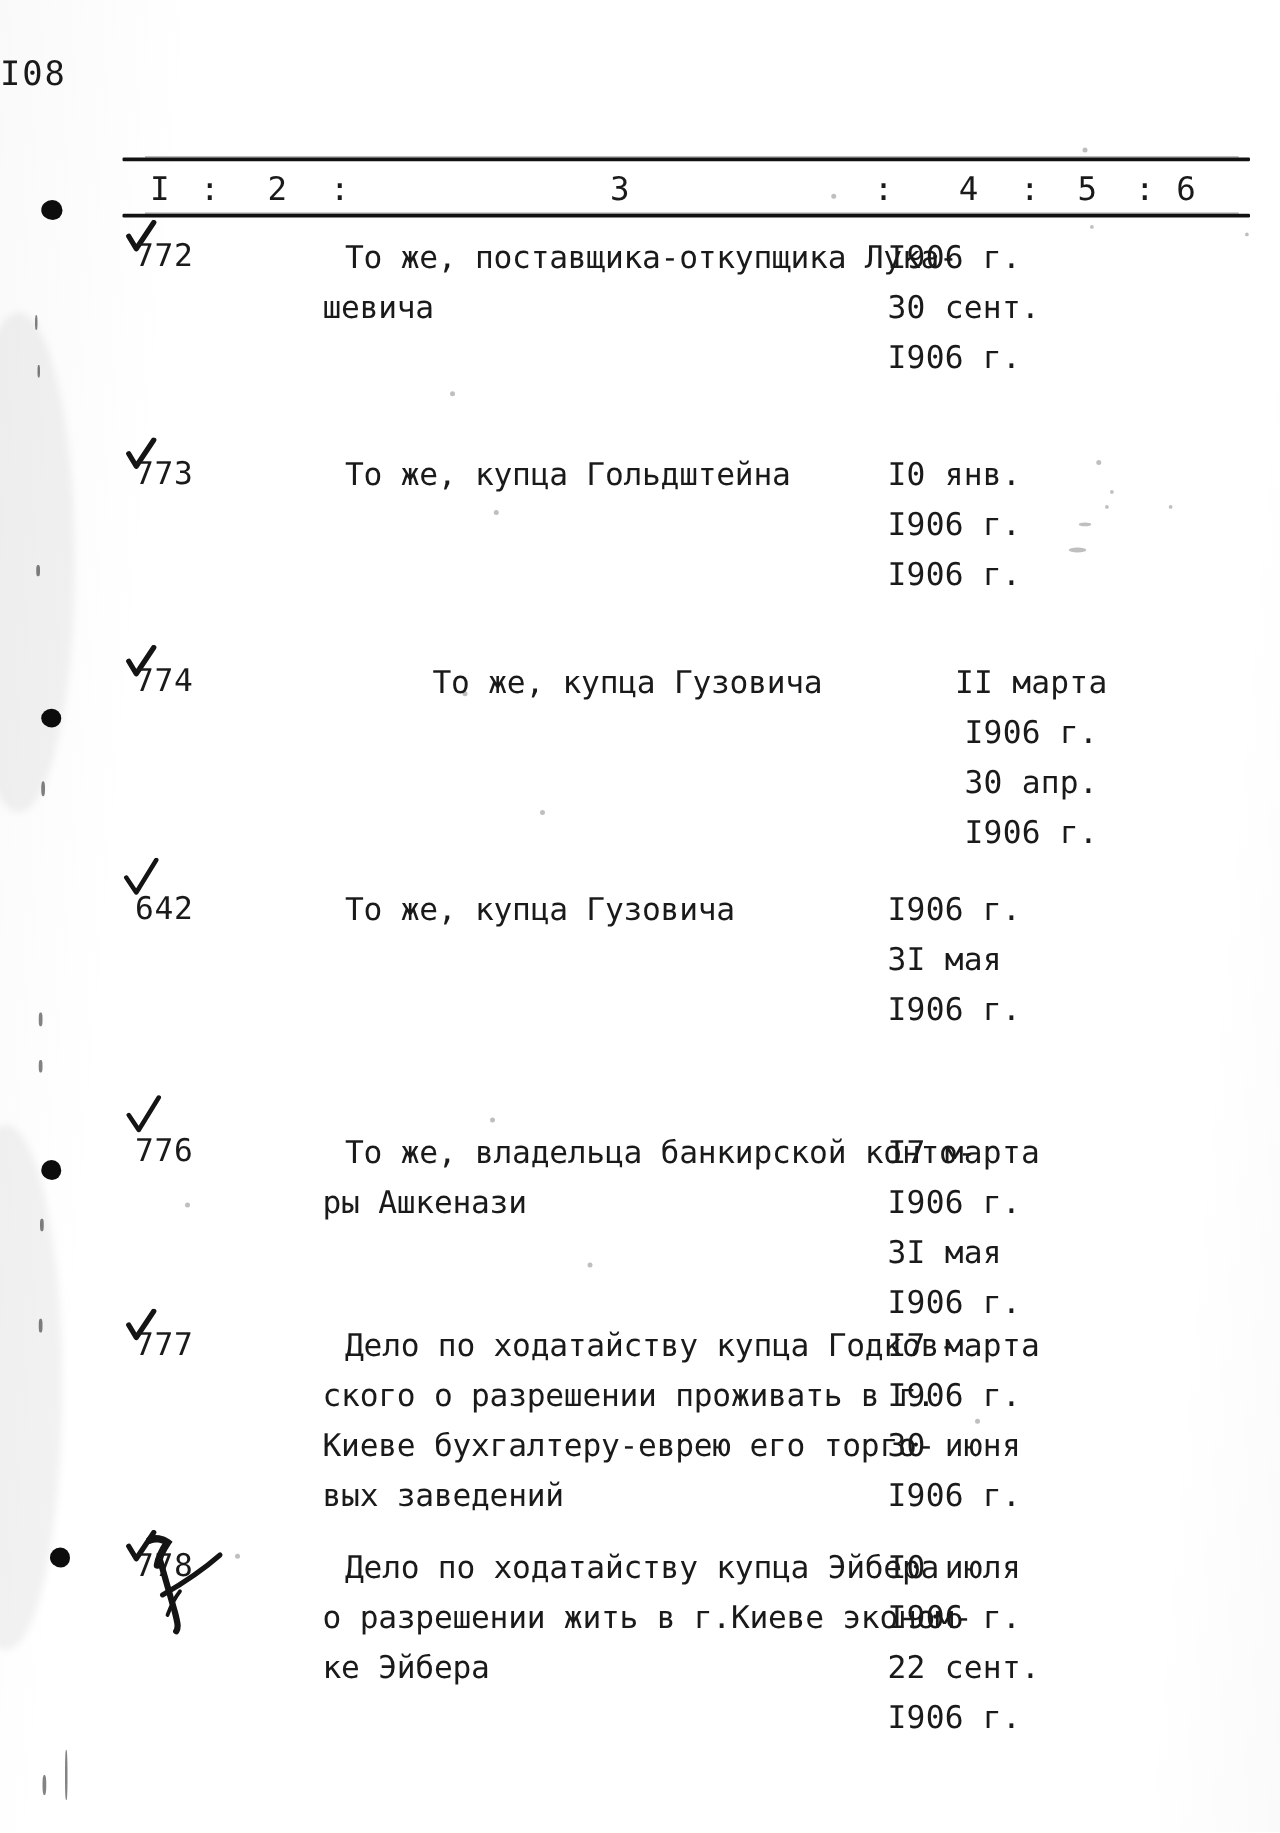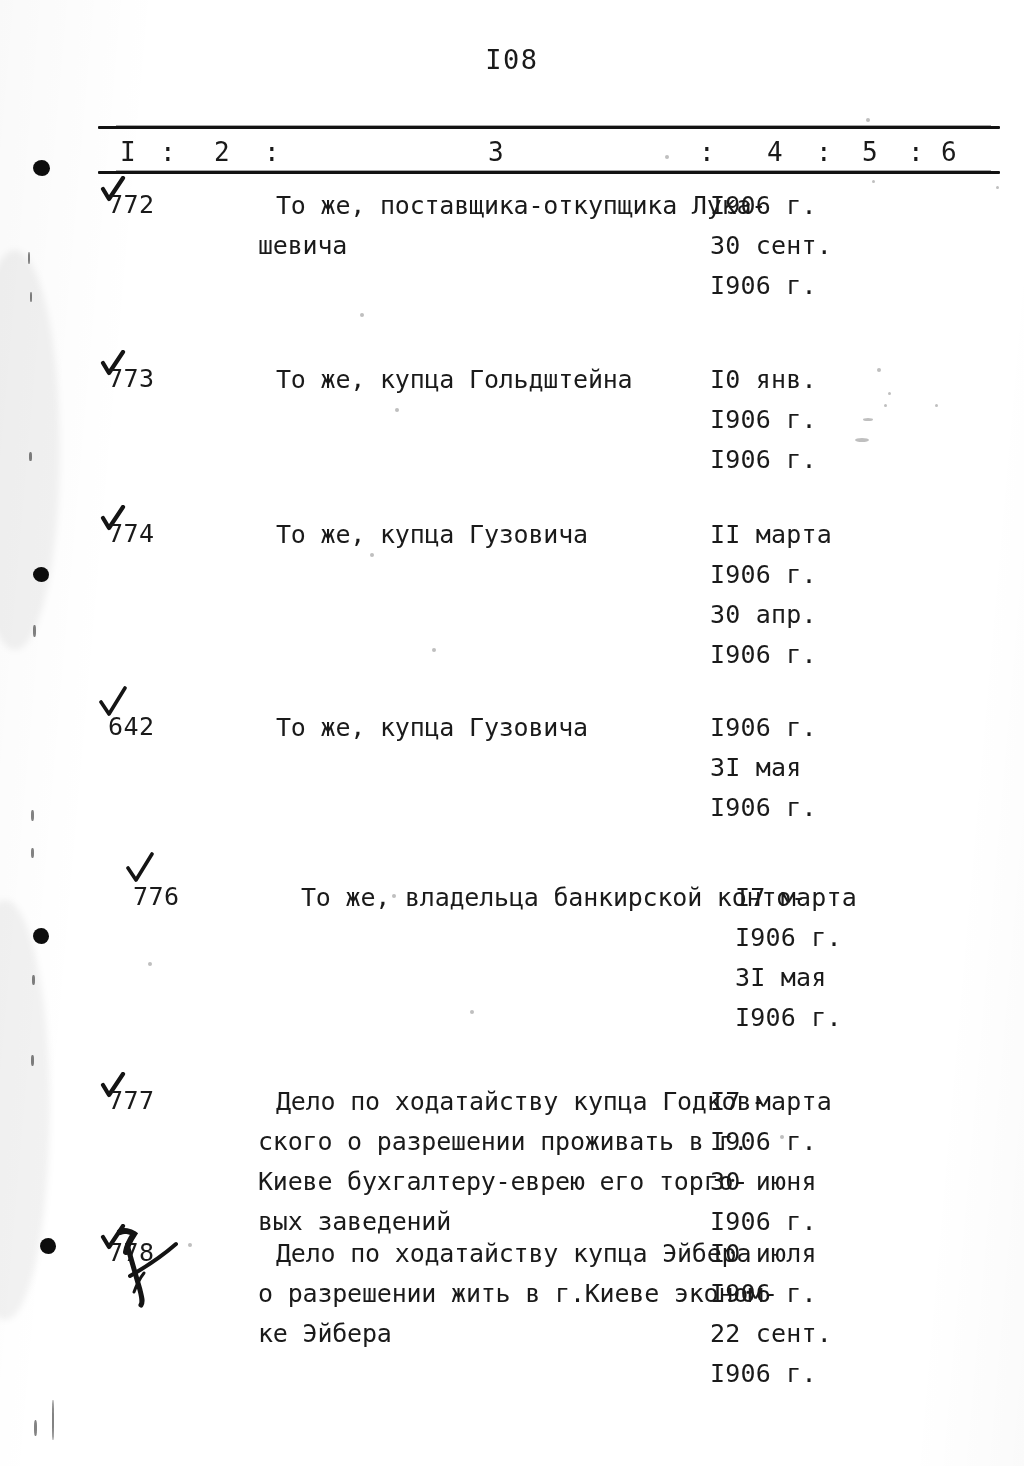--- a/index.html
+++ b/index.html
@@ -30,21 +30,20 @@
       #ffffff;
     pointer-events: none;
   }
 
   
   #page-number {
     position: absolute;
     top: 44px;
     left: 0;
     width: 1024px;
-    text-align: center;
     font-size: 27px;
     letter-spacing: 1.5px;
     font-family: "DejaVu Sans Mono", "Liberation Mono", monospace;
   }
 
   
   #header-band {
     position: absolute;
     left: 98px;
     top: 126px;
@@ -248,21 +247,21 @@
         </div>
         <div class="entry-body">
           <div class="body-line indent">То же, купца Гольдштейна</div>
         </div>
         <div class="entry-dates">
           <div class="date-line">I0 янв.</div>
           <div class="date-line">I906 г.</div>
           <div class="date-line">I906 г.</div>
         </div>
       </div>
-      <div class="entry" style="position: absolute; top: 329px; height: 160px;">
+      <div class="entry" style="position: absolute; top: 340px; height: 160px; text-align: center;">
         <div class="entry-num-cell">
           <span class="tick"><svg viewBox="0 0 26 30" width="26" height="30" aria-hidden="true">
               <path d="M3 13 L9 23 L23 2" stroke="#141414" stroke-width="4.2" fill="none" stroke-linecap="round" stroke-linejoin="round"></path>
             </svg></span>
           <span class="entry-num">774</span>
         </div>
         <div class="entry-body">
           <div class="body-line indent">То же, купца Гузовича</div>
         </div>
         <div class="entry-dates">
@@ -281,38 +280,39 @@
         </div>
         <div class="entry-body">
           <div class="body-line indent">То же, купца Гузовича</div>
         </div>
         <div class="entry-dates">
           <div class="date-line">I906 г.</div>
           <div class="date-line">3I мая</div>
           <div class="date-line">I906 г.</div>
         </div>
       </div>
-      <div class="entry" style="position: absolute; top: 692px; height: 160px; margin-left: 25px;">
+      <div class="entry" style="position: absolute; top: 716px; height: 160px;">
         <div class="entry-num-cell">
           <span class="tick big" style="left: 2px; top: -26px;"><svg viewBox="0 0 30 34" width="30" height="34" aria-hidden="true">
               <path d="M3 16 L11 28 L27 2" stroke="#141414" stroke-width="3.6" fill="none" stroke-linecap="round" stroke-linejoin="round"></path>
             </svg></span>
           <span class="entry-num">776</span>
         </div>
         <div class="entry-body">
           <div class="body-line indent">То же, владельца банкирской конто-</div>
+          <div class="body-line">ры Ашкенази</div>
         </div>
         <div class="entry-dates">
           <div class="date-line">I7 марта</div>
           <div class="date-line">I906 г.</div>
           <div class="date-line">3I мая</div>
           <div class="date-line">I906 г.</div>
         </div>
       </div>
-      <div class="entry" style="position: absolute; top: 896px; height: 160px; padding-left: 11px;">
+      <div class="entry" style="position: absolute; top: 871px; height: 160px; padding-left: 11px;">
         <div class="entry-num-cell">
           <span class="tick"><svg viewBox="0 0 26 30" width="26" height="30" aria-hidden="true">
               <path d="M3 13 L9 23 L23 2" stroke="#141414" stroke-width="4.2" fill="none" stroke-linecap="round" stroke-linejoin="round"></path>
             </svg></span>
           <span class="entry-num">777</span>
         </div>
         <div class="entry-body">
           <div class="body-line indent">Дело по ходатайству купца Годков-</div>
           <div class="body-line">ского о разрешении проживать в г.</div>
           <div class="body-line">Киеве бухгалтеру-еврею его торго-</div>

